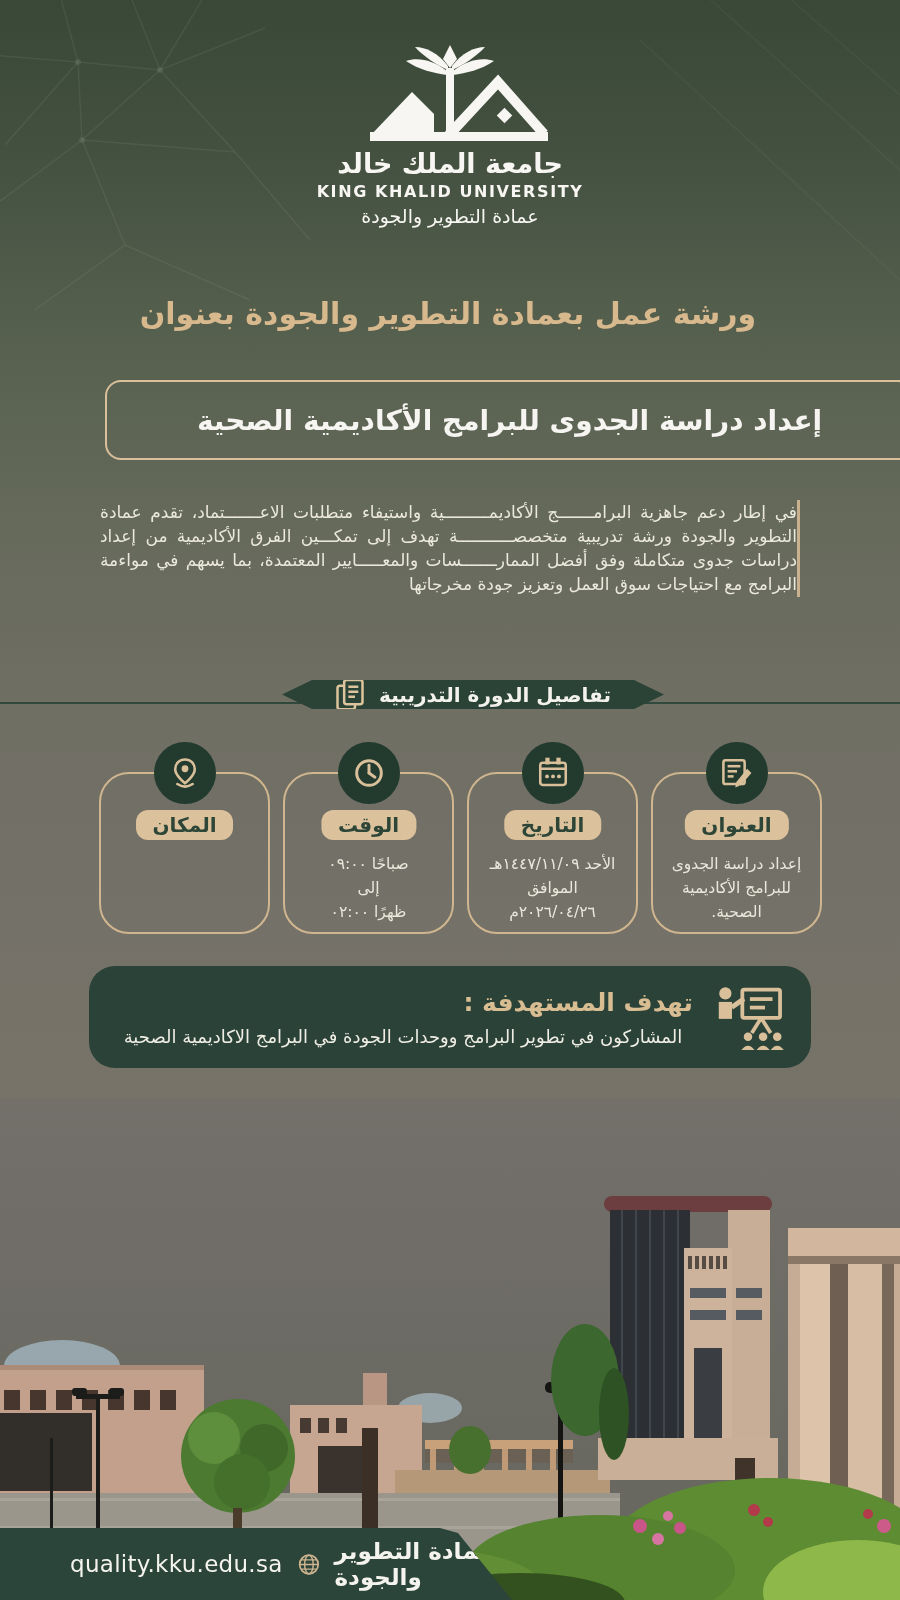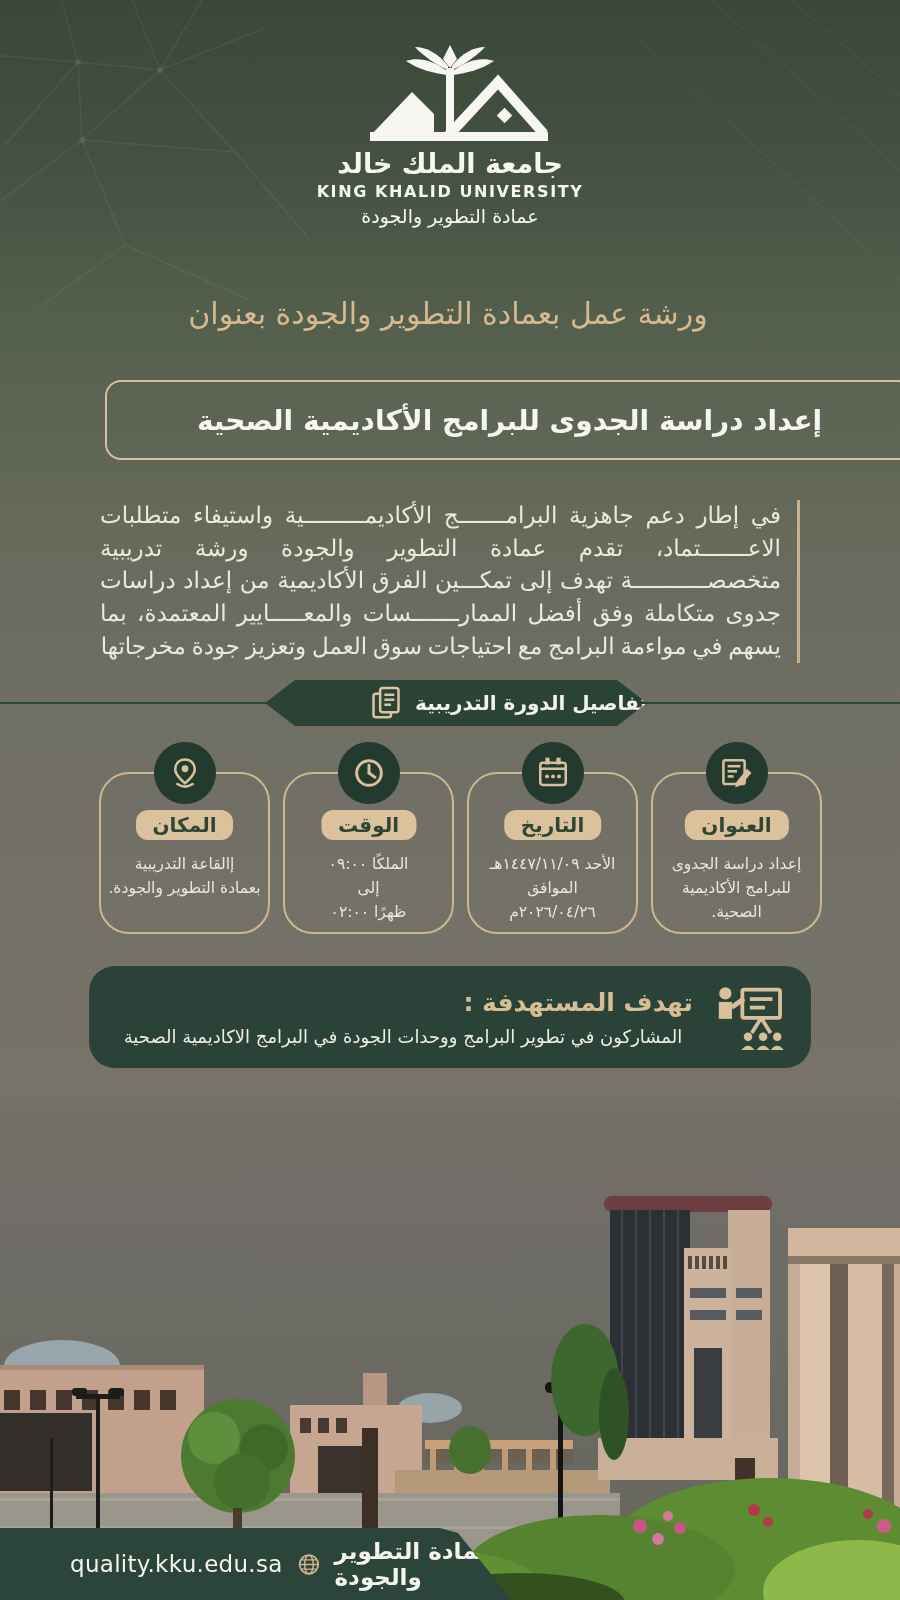--- a/index.html
+++ b/index.html
@@ -11,32 +11,32 @@
       #747168 57%, #777368 70%, #757269 80%, #6f6e67 90%, #696861 100%);
   }
   .corner-pattern{position:absolute;pointer-events:none;}
   
   .logo{position:absolute;top:44px;left:0;right:0;display:flex;flex-direction:column;align-items:center;color:#f7f6f2;}
   .logo-ar{font-size:27px;font-weight:bold;margin-top:2px;}
   .logo-en{font-size:16px;font-weight:bold;letter-spacing:1.6px;margin-top:3px;font-family:"DejaVu Sans",sans-serif;}
   .logo-dean{font-size:19px;margin-top:4px;}
   
   .pretitle{position:absolute;top:296px;left:0;right:4px;text-align:center;
-    font-size:30px;font-weight:normal;color:#d8b98e;}
+    font-size:30px;font-weight:bold;color:#d8b98e;}
   .title-box{position:absolute;top:380px;left:105px;width:809px;height:80px;
     border:2.5px solid #d9c09a;border-radius:16px;display:flex;align-items:center;justify-content:center;box-sizing:border-box;}
   .title-box span{font-size:28px;font-weight:bold;color:#f6f5f1;white-space:nowrap;}
   .intro{position:absolute;top:500px;left:100px;width:700px;box-sizing:border-box;
-    padding-right:16px;border-right:3px solid #c9b190;
-    font-size:23px;line-height:1.42;color:#ebe8dc;text-align:justify;font-family:Liberation Serif, serif;}
+    border-right:3px solid #c9b190;
+    font-size:17px;line-height:1.42;color:#ebe8dc;text-align:justify;}
   
   .divider-line{position:absolute;top:702px;left:0;width:900px;height:2px;background:#30493c;}
-  .divider-banner{position:absolute;top:680px;left:265px;width:382px;height:46px;background:#2b4237;
+  .divider-banner{position:absolute;top:680px;left:282px;width:382px;height:29px;background:#2b4237;
     clip-path:polygon(30px 0,calc(100% - 30px) 0,100% 50%,calc(100% - 30px) 100%,30px 100%,0 50%);
-    display:flex;align-items:center;gap:14px;direction:rtl;}
+    display:flex;align-items:center;justify-content:center;gap:14px;direction:rtl;}
   .divider-banner .label{font-size:20px;font-weight:bold;color:#f3f2ec;white-space:nowrap;}
   
   .cards{position:absolute;top:742px;left:78px;width:744px;display:flex;gap:13px;direction:rtl;}
   .card-col{position:relative;width:171px;height:192px;flex:none;}
   .card-box{position:absolute;top:30px;left:0;right:0;bottom:0;border:2px solid #d0b68f;border-radius:30px;}
   .card-circle{position:absolute;top:0;left:50%;transform:translateX(-50%);width:62px;height:62px;border-radius:50%;
     background:#233a2f;display:flex;align-items:center;justify-content:center;z-index:2;}
   .card-badge{position:absolute;top:68px;left:50%;transform:translateX(-50%);background:#dcc29c;color:#2d4637;
     font-size:20px;font-weight:bold;padding:3px 17px;border-radius:12px;white-space:nowrap;z-index:2;}
   .card-body{position:absolute;top:110px;left:6px;right:6px;text-align:center;
@@ -167,40 +167,36 @@
       <div class="card-circle">
         <svg width="34" height="34" viewBox="0 0 40 40">
           <circle cx="20" cy="20" r="14.5" fill="none" stroke="#d9c09a" stroke-width="3.5"></circle>
           <line x1="20" y1="20" x2="20" y2="11" stroke="#d9c09a" stroke-width="3.5" stroke-linecap="round"></line>
           <line x1="20" y1="20" x2="27" y2="25" stroke="#d9c09a" stroke-width="3.5" stroke-linecap="round"></line>
         </svg>
       </div>
       <div class="card-box"></div>
       <div class="card-badge">الوقت</div>
       <div class="card-body">
-        <div>الملكًا ٠٩:٠٠</div>
+        <div>صباحًا ٠٩:٠٠</div>
         <div>إلى</div>
         <div>ظهرًا ٠٢:٠٠</div>
       </div>
     </div>
 
     <div class="card-col">
       <div class="card-circle">
         <svg width="34" height="34" viewBox="0 0 40 40">
           <path d="M20 4 C13.5 4 8.5 9 8.5 15.5 C8.5 23 20 32 20 32 C20 32 31.5 23 31.5 15.5 C31.5 9 26.5 4 20 4 Z" fill="none" stroke="#d9c09a" stroke-width="3"></path>
           <circle cx="20" cy="15" r="4" fill="#d9c09a"></circle>
           <path d="M11 33 Q20 39 29 33" fill="none" stroke="#d9c09a" stroke-width="3" stroke-linecap="round"></path>
         </svg>
       </div>
       <div class="card-box"></div>
       <div class="card-badge">المكان</div>
-      <div class="card-body">
-        <div>إالقاعة التدريبية</div>
-        <div>بعمادة التطوير والجودة.</div>
-      </div>
     </div>
   </div>
 
   <div class="audience">
     <div class="audience-icon">
       <svg width="74" height="66" viewBox="0 0 76 70">
         <g stroke="#d9c09a" stroke-width="4" fill="none">
           <rect x="32" y="6" width="40" height="30" rx="2"></rect>
           <line x1="40" y1="16" x2="64" y2="16"></line>
           <line x1="40" y1="25" x2="56" y2="25"></line>

